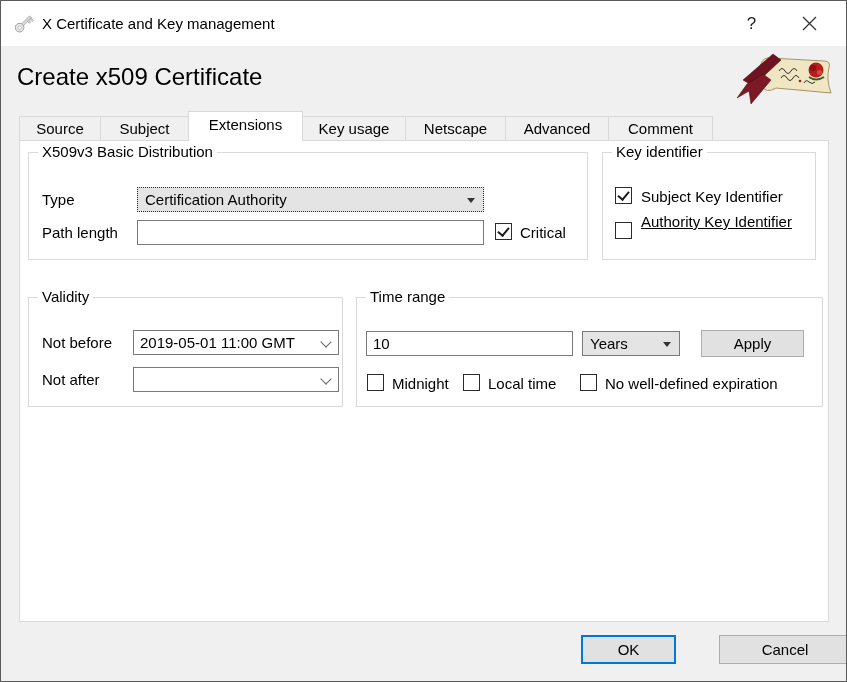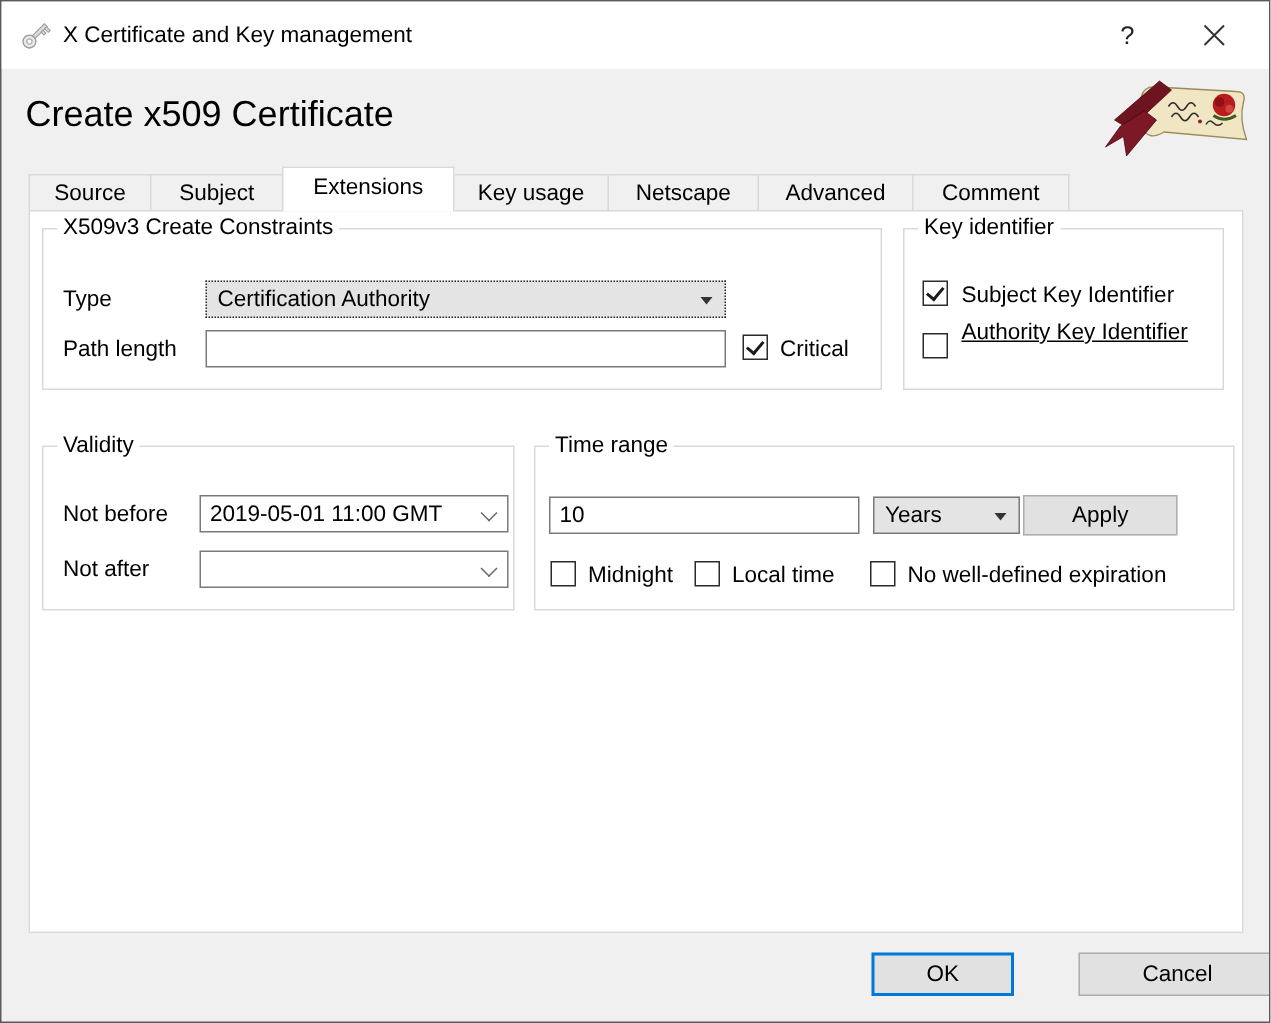--- a/index.html
+++ b/index.html
@@ -96,21 +96,21 @@
   <div class="tab" style="left:99px;width:89px;">Subject</div>
   <div class="tab active" style="left:187px;width:115px;">Extensions</div>
   <div class="tab" style="left:301px;width:104px;">Key usage</div>
   <div class="tab" style="left:404px;width:101px;">Netscape</div>
   <div class="tab" style="left:504px;width:104px;">Advanced</div>
   <div class="tab" style="left:607px;width:105px;">Comment</div>
 
   <div class="panel"></div>
 
   <div class="group" style="left:27px;top:151px;width:558px;height:106px;">
-    <span class="gtitle">X509v3 Create Constraints</span>
+    <span class="gtitle">X509v3 Basic Distribution</span>
     <span class="lbl" style="left:13px;top:38px;">Type</span>
     <div class="combo focusdot" style="left:108px;top:34px;width:347px;height:25px;">
       <span>Certification Authority</span>
       <span class="tri"></span>
     </div>
     <span class="lbl" style="left:13px;top:71px;">Path length</span>
     <input class="txt" style="left: 108px; top: 67px; width: 347px; height: 25px;" value="">
     <span class="cb checked" style="left:466px;top:70px;"></span>
     <span class="lbl" style="left:491px;top:71px;">Critical</span>
   </div>
@@ -136,21 +136,21 @@
     </div>
   </div>
 
   <div class="group" style="left:355px;top:296px;width:465px;height:108px;">
     <span class="gtitle">Time range</span>
     <input class="txt" style="left: 9px; top: 33px; width: 207px; height: 25px;" value="10">
     <div class="combo" style="left:225px;top:33px;width:98px;height:25px;">
       <span>Years</span>
       <span class="tri"></span>
     </div>
-    <button class="btn" style="left:325px;top:32px;width:103px;height:27px;">Apply</button>
+    <button class="btn" style="left:344px;top:32px;width:103px;height:27px;">Apply</button>
     <span class="cb" style="left:10px;top:76px;"></span>
     <span class="lbl" style="left:35px;top:77px;">Midnight</span>
     <span class="cb" style="left:106px;top:76px;"></span>
     <span class="lbl" style="left:131px;top:77px;">Local time</span>
     <span class="cb" style="left:223px;top:76px;"></span>
     <span class="lbl" style="left:248px;top:77px;">No well-defined expiration</span>
   </div>
 
   <span class="lbl" style="left:30px;top:452px;">X509v3 Subject Alternative Name</span>
   <input class="txt" style="left: 308px; top: 447px; width: 384px; height: 25px;" value="">

